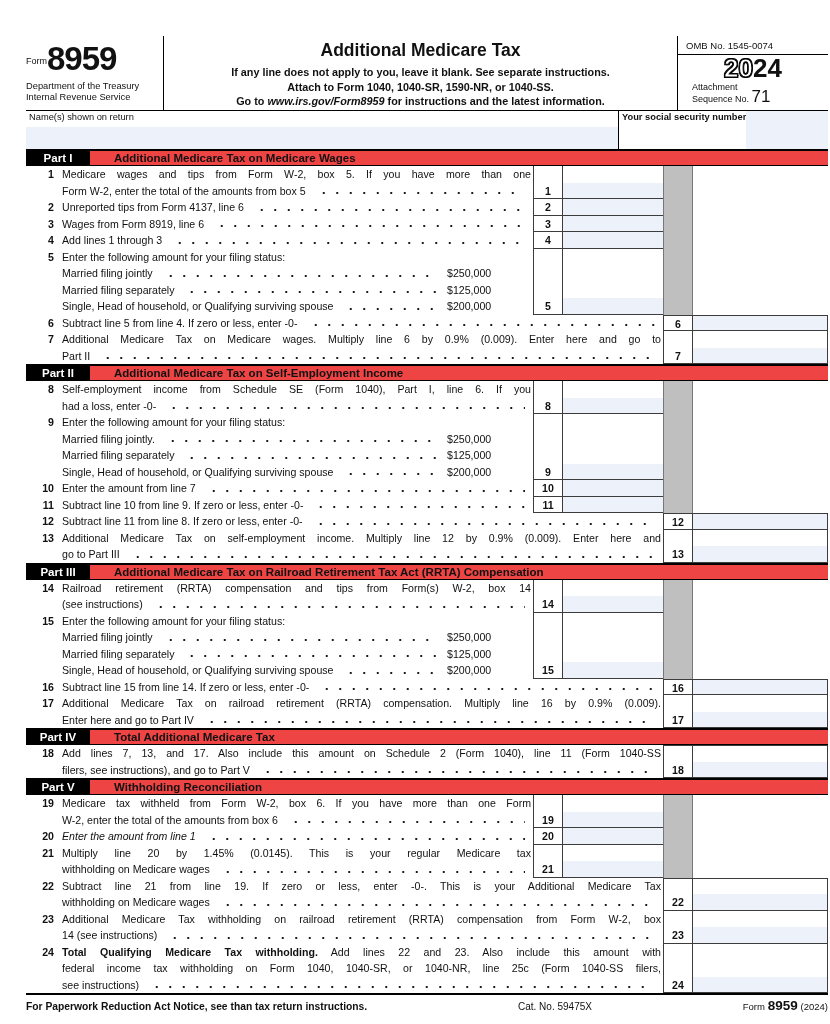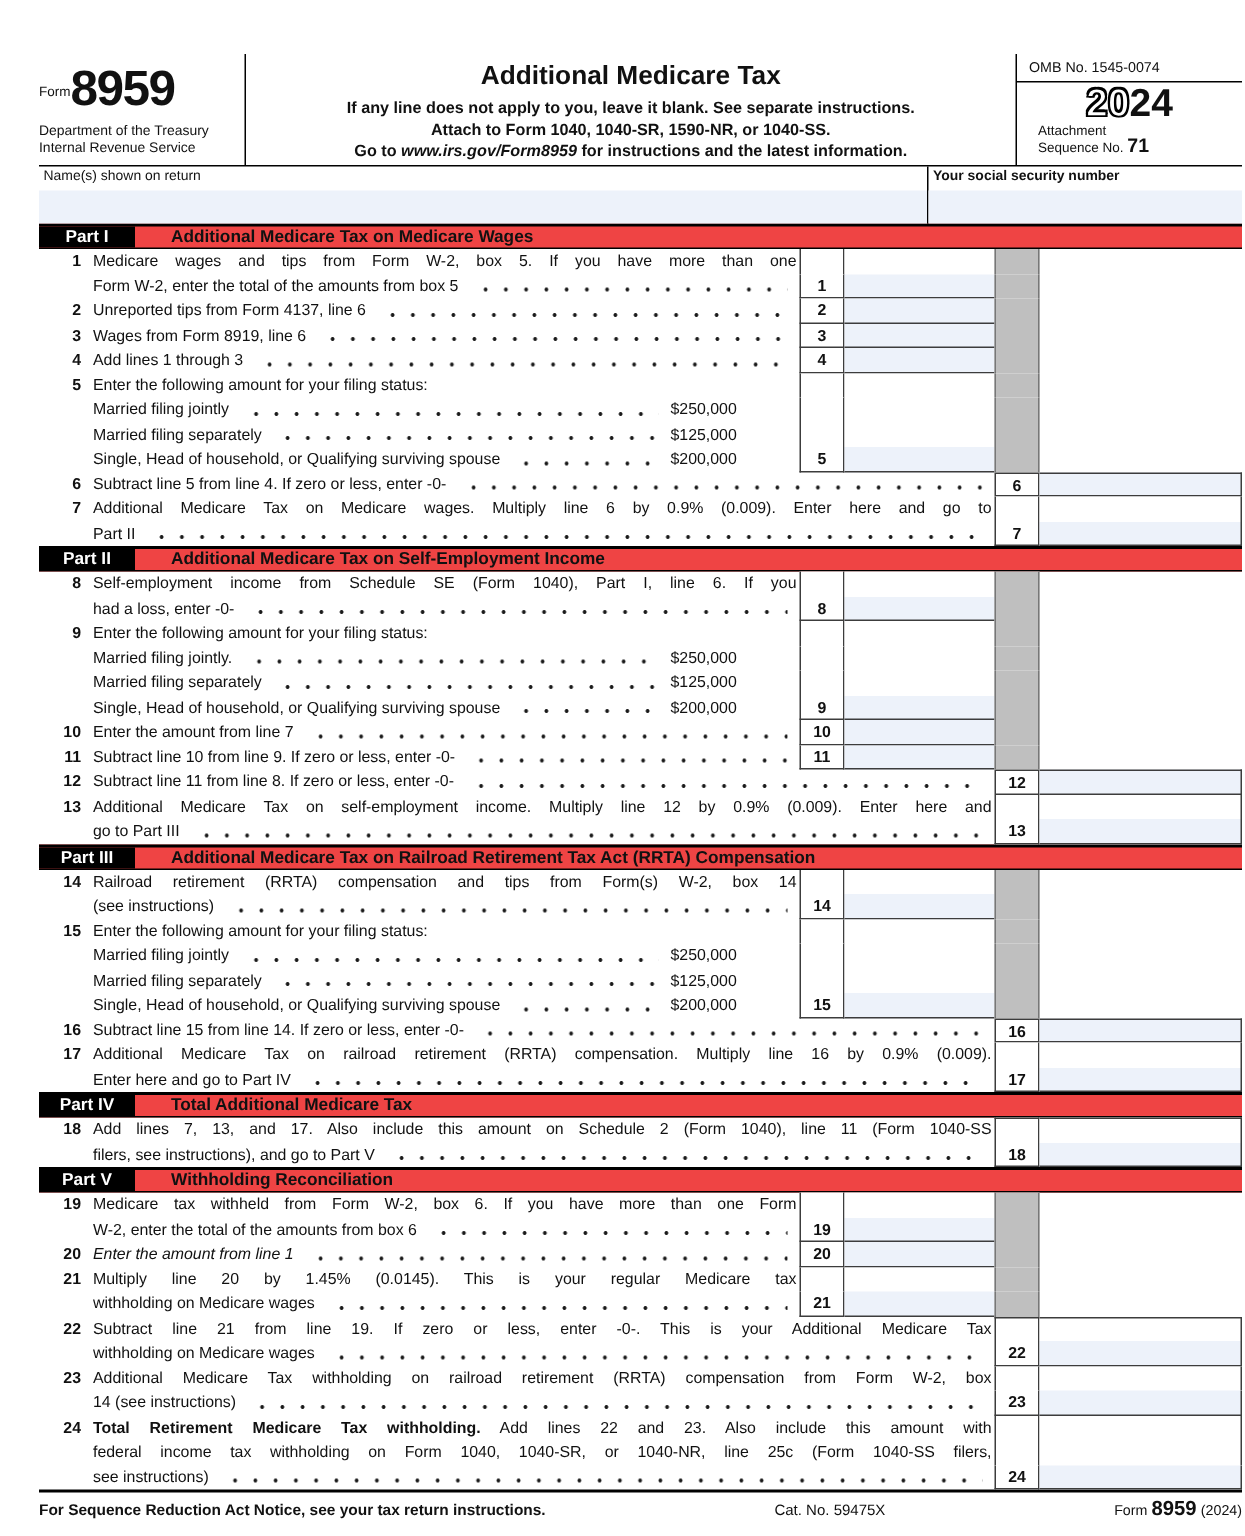--- a/index.html
+++ b/index.html
@@ -16,26 +16,26 @@
   .hdr-center{flex:1;text-align:center;padding-top:2px;}
   .main-title{font-size:17.5px;font-weight:bold;margin:2px 0 4px 0;}
   .sub{font-size:10.8px;font-weight:bold;line-height:14.5px;}
   .sub i{font-style:italic;}
   .hdr-right{width:150px;border-left:1px solid #000;}
   .omb{font-size:9.5px;padding:4px 0 3px 8px;border-bottom:1px solid #000;}
   .year{text-align:center;font-size:26px;font-weight:bold;line-height:27px;letter-spacing:0px;}
   .y-out{color:#fff;text-shadow:-1px -1px 0 #000,1px -1px 0 #000,-1px 1px 0 #000,1px 1px 0 #000;
          -webkit-text-stroke:1px #000;}
   .attach{font-size:9px;line-height:10px;padding-left:14px;}
-  .seqno{font-size:13px;font-weight:bold;text-align:center;}
+  .seqno{font-size:17px;font-weight:normal;text-align:center;}
 
   
   .namerow{display:flex;height:38px;border-top:1px solid #000;}
   .namecell{flex:1;border-right:1px solid #000;display:flex;flex-direction:column;}
-  .ssncell{width:209px;display:flex;flex-direction:column;}
+  .ssncell{width:209px;display:flex;flex-direction:row;}
   .fieldlabel{font-size:9.3px;padding:1px 0 0 3px;height:15px;}
   .fieldlabel.b{font-weight:bold;}
   .bluefield{flex:1;background:#edf2fa;}
 
   
   .part-hdr{display:flex;align-items:stretch;height:17px;border-top:2px solid #000;
             border-bottom:1px solid #000;box-sizing:border-box;background:#ef4444;}
   .part-label{background:#000;color:#fff;font-weight:bold;font-size:11.5px;
               padding:0 9px;display:flex;align-items:center;min-width:46px;justify-content:center;}
   .part-title{font-weight:bold;font-size:11.5px;display:flex;align-items:center;margin-left:24px;}
@@ -567,21 +567,21 @@
           <div class="tflex">
             <div class="ltext" style="flex: 0 0 auto;">14  (see instructions)</div>
             <div class="leader"></div>
           </div>
           <div class="ncell cell bot">23</div>
           <div class="acell cell outer blue bot"></div>
         </div>
         <div class="row">
           <div class="lnum">24</div>
           <div class="tflex">
-            <div class="ltext justify"><b>Total Retirement Medicare Tax withholding.</b> Add lines 22 and 23. Also include this amount with</div>
+            <div class="ltext justify"><b>Total Qualifying Medicare Tax withholding.</b> Add lines 22 and 23. Also include this amount with</div>
           </div>
           <div class="ncell cell"></div>
           <div class="acell cell outer"></div>
         </div>
         <div class="row">
           <div class="lnum"></div>
           <div class="tflex">
             <div class="ltext justify">federal income tax withholding on Form 1040, 1040-SR, or 1040-NR, line 25c (Form 1040-SS filers,</div>
           </div>
           <div class="ncell cell"></div>
@@ -592,19 +592,19 @@
           <div class="tflex">
             <div class="ltext" style="flex: 0 0 auto;">see instructions)</div>
             <div class="leader"></div>
           </div>
           <div class="ncell cell bot">24</div>
           <div class="acell cell outer blue bot"></div>
         </div>
       </div>
 
     <div class="footer">
-      <span class="fnotice">For Sequence Reduction Act Notice, see your tax return instructions.</span>
+      <span class="fnotice">For Paperwork Reduction Act Notice, see than tax return instructions.</span>
       <span class="fcat">Cat. No. 59475X</span>
       <span><span class="fform">Form</span> <span class="fformnum">8959</span> <span class="fform">(2024)</span></span>
     </div>
 
   </div>
 </div>
 
 </body></html>

